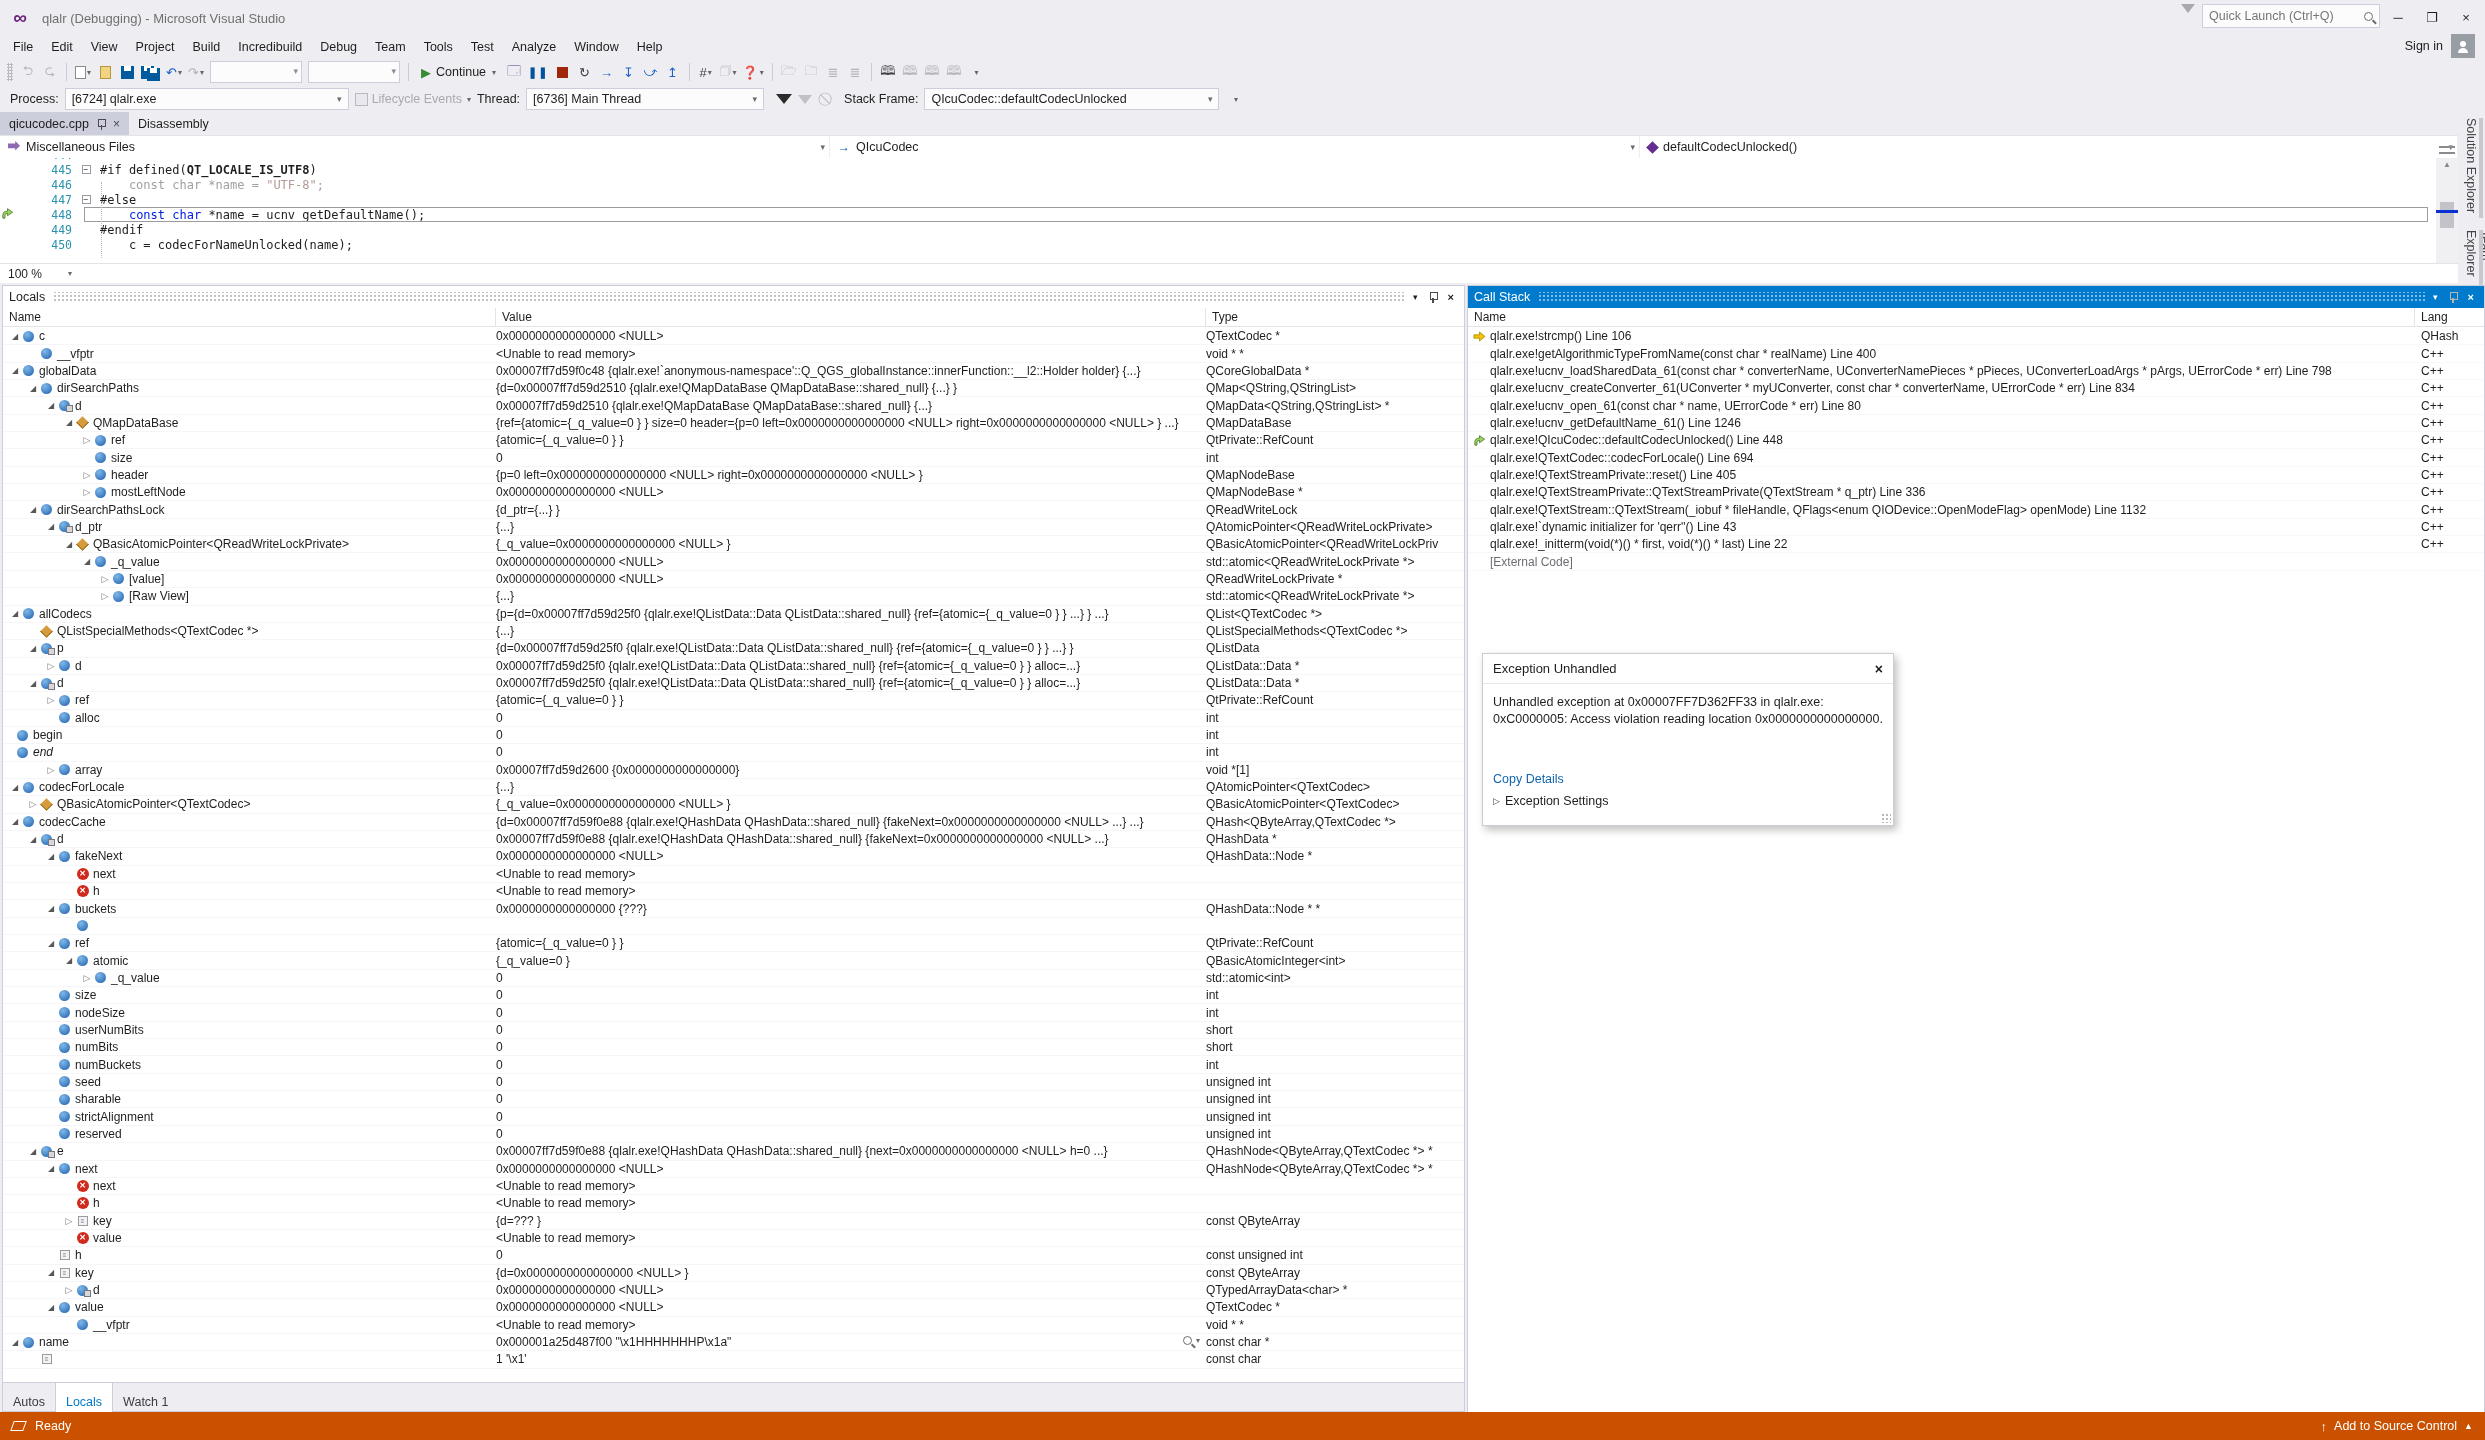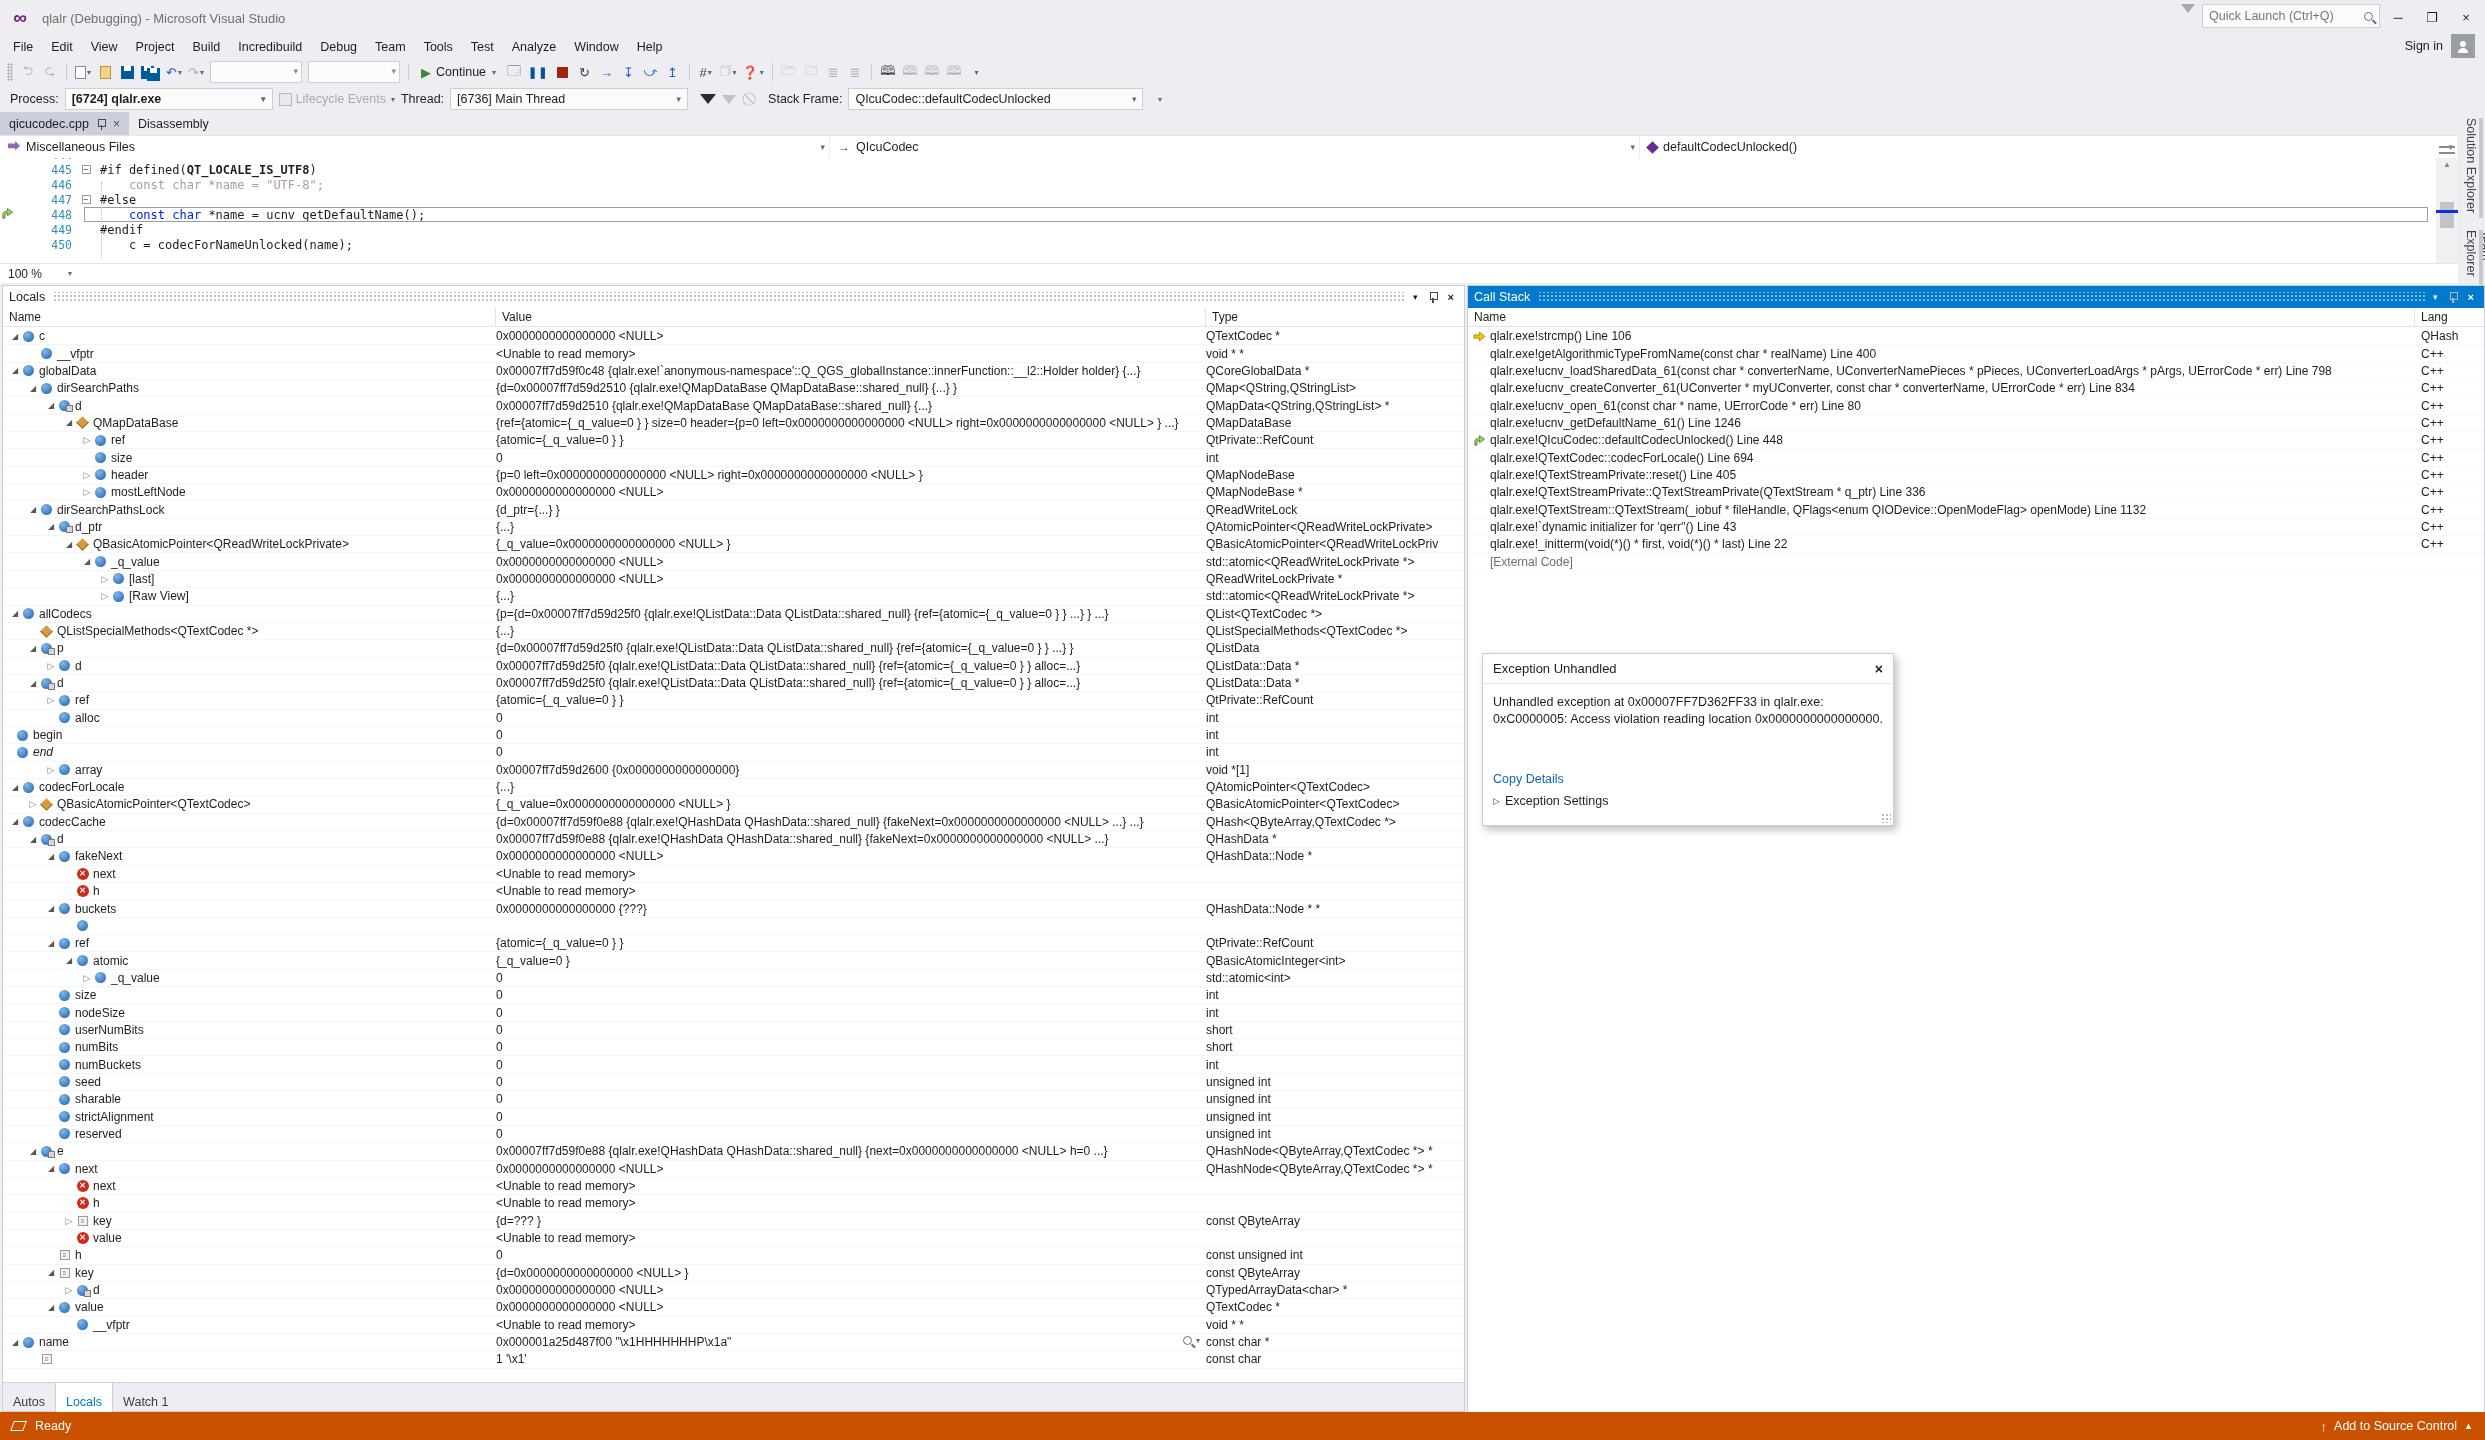--- a/index.html
+++ b/index.html
@@ -282,21 +282,21 @@
     <div class="tb-btn dis">🕮</div>
     <div class="tb-btn dis">🕮</div>
     <div class="tb-btn dis">🕮</div>
     <div class="tb-btn">
         <span class="tb-dd">▾</span>
       </div>
   </div>
 
   <div id="debugbar" class="abs">
     <span class="db-label">Process:</span>
-    <div class="db-combo" style="width:208px;font-weight:bold;">
+    <div class="db-combo" style="width:284px;">
         <span class="cv">[6724] qlalr.exe</span>
       </div>
     <div class="lifecycle">
       <span class="lc-box"></span>
       <span>Lifecycle Events</span>
       <span class="tb-dd">▾</span>
     </div>
     <span class="db-label">Thread:</span>
     <div class="db-combo" style="width:238px;">
         <span class="cv">[6736] Main Thread</span>
@@ -600,21 +600,21 @@
           <div class="lcell lc-type">
             <span class="txt">std::atomic&lt;QReadWriteLockPrivate *&gt;</span>
           </div>
         </div>
         <div class="lrow">
           <div class="lcell lc-name" style="padding-left: 96px;">
             <span class="expander col">▷</span>
             <span class="vicon">
               <span class="ic-sphere"></span>
             </span>
-            <span class="txt">[last]</span>
+            <span class="txt">[value]</span>
           </div>
           <div class="lcell lc-val">
             <span class="txt">0x0000000000000000 &lt;NULL&gt;</span>
           </div>
           <div class="lcell lc-type">
             <span class="txt">QReadWriteLockPrivate *</span>
           </div>
         </div>
         <div class="lrow">
           <div class="lcell lc-name" style="padding-left: 96px;">

